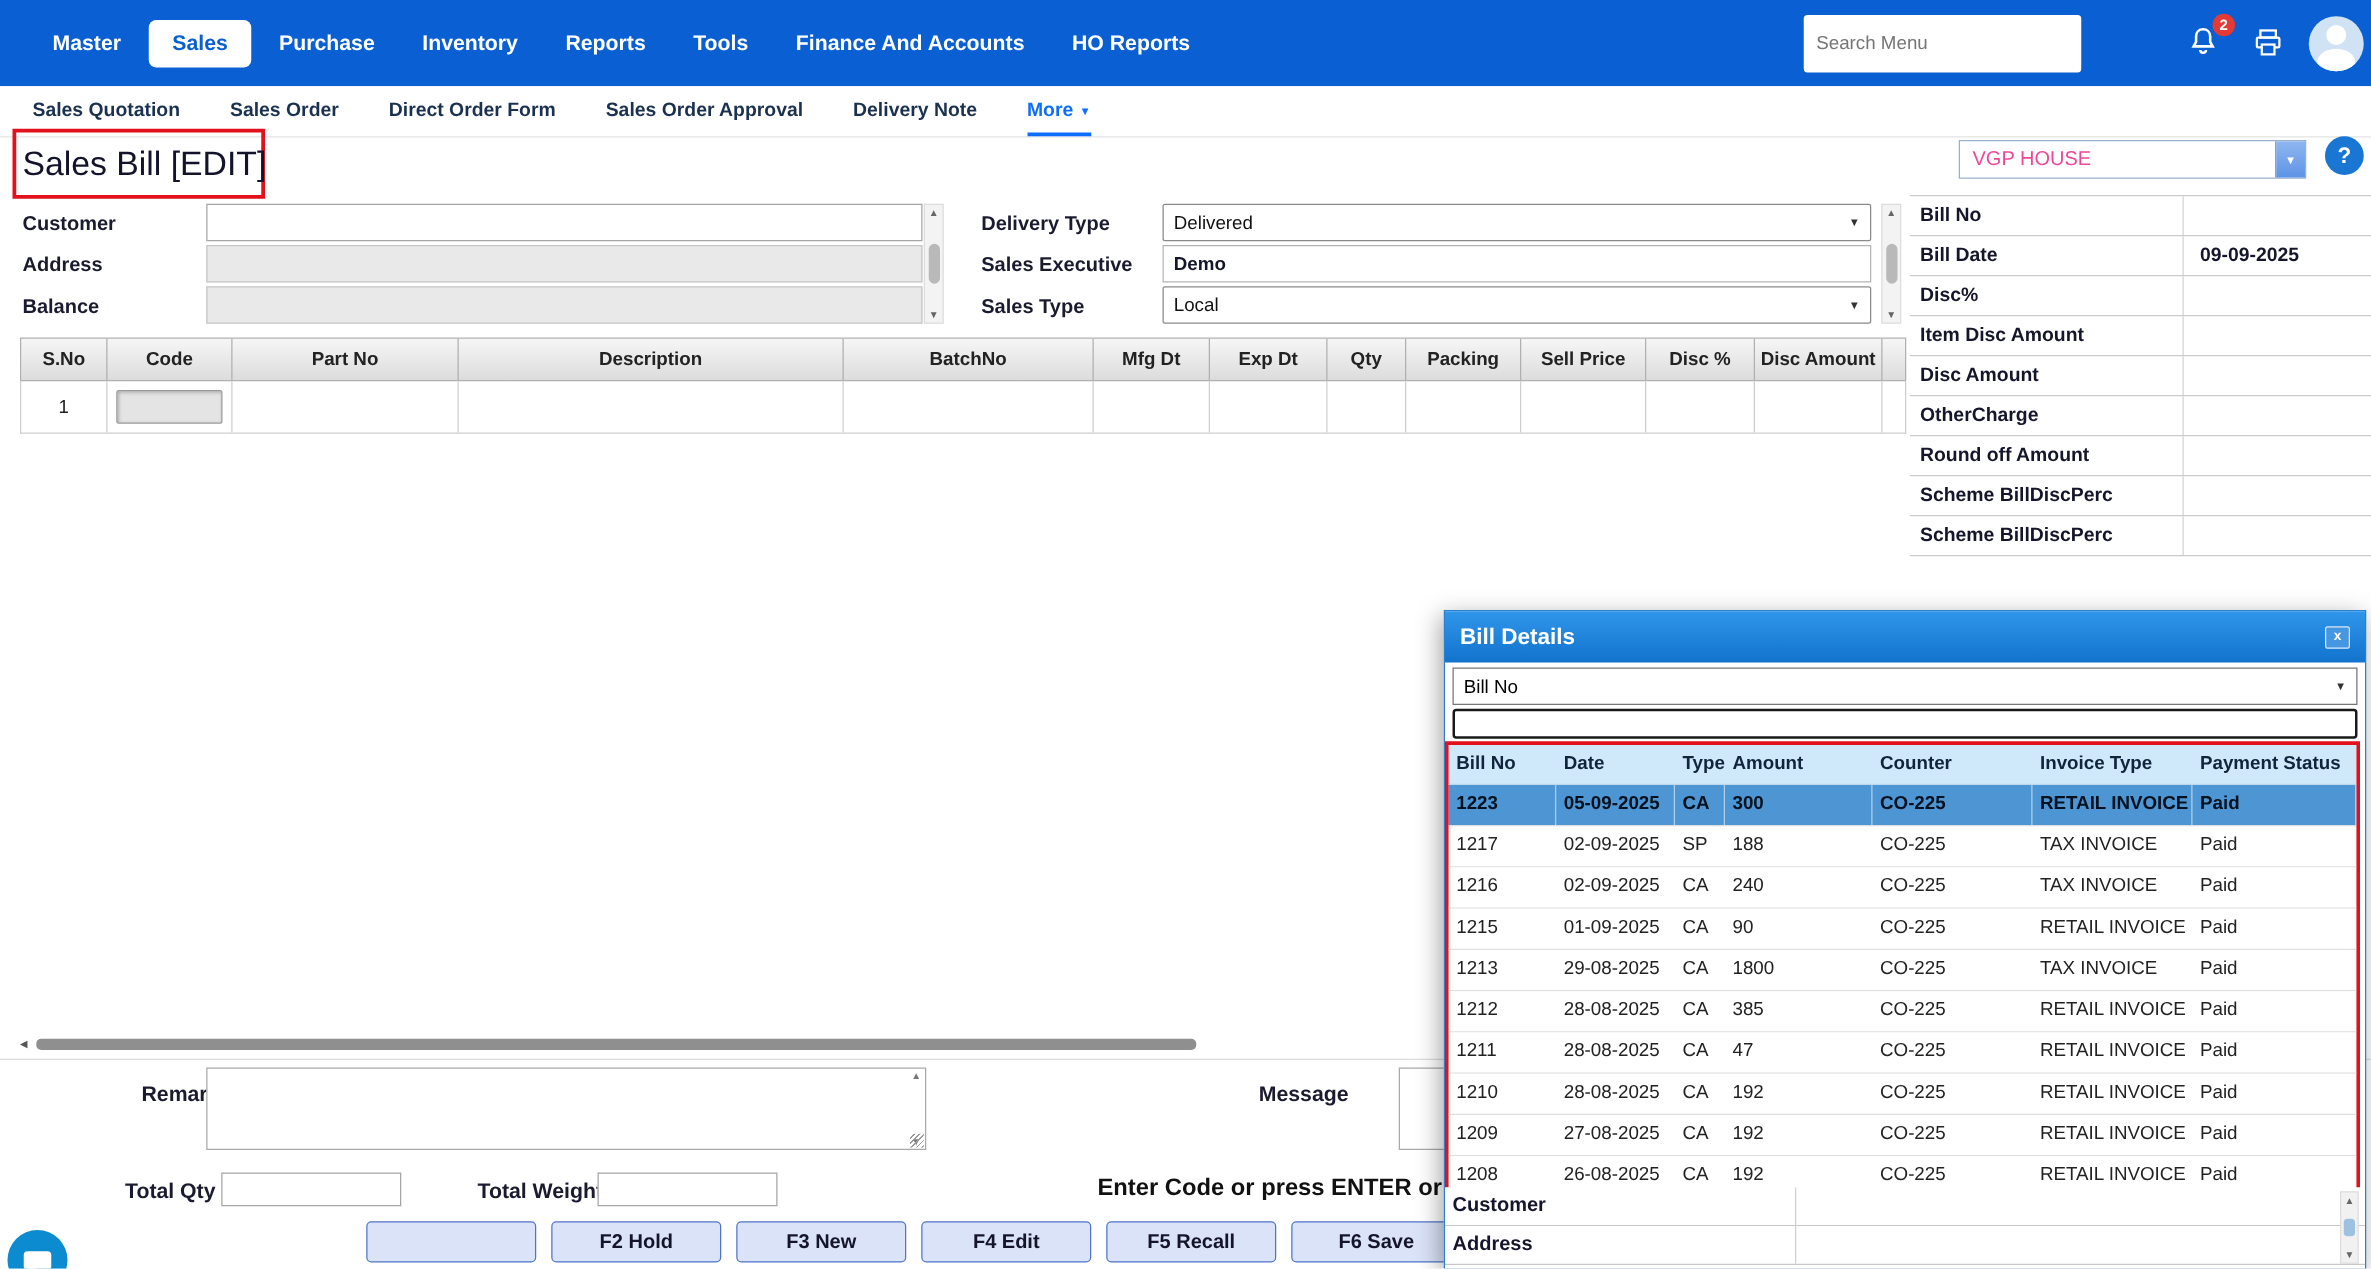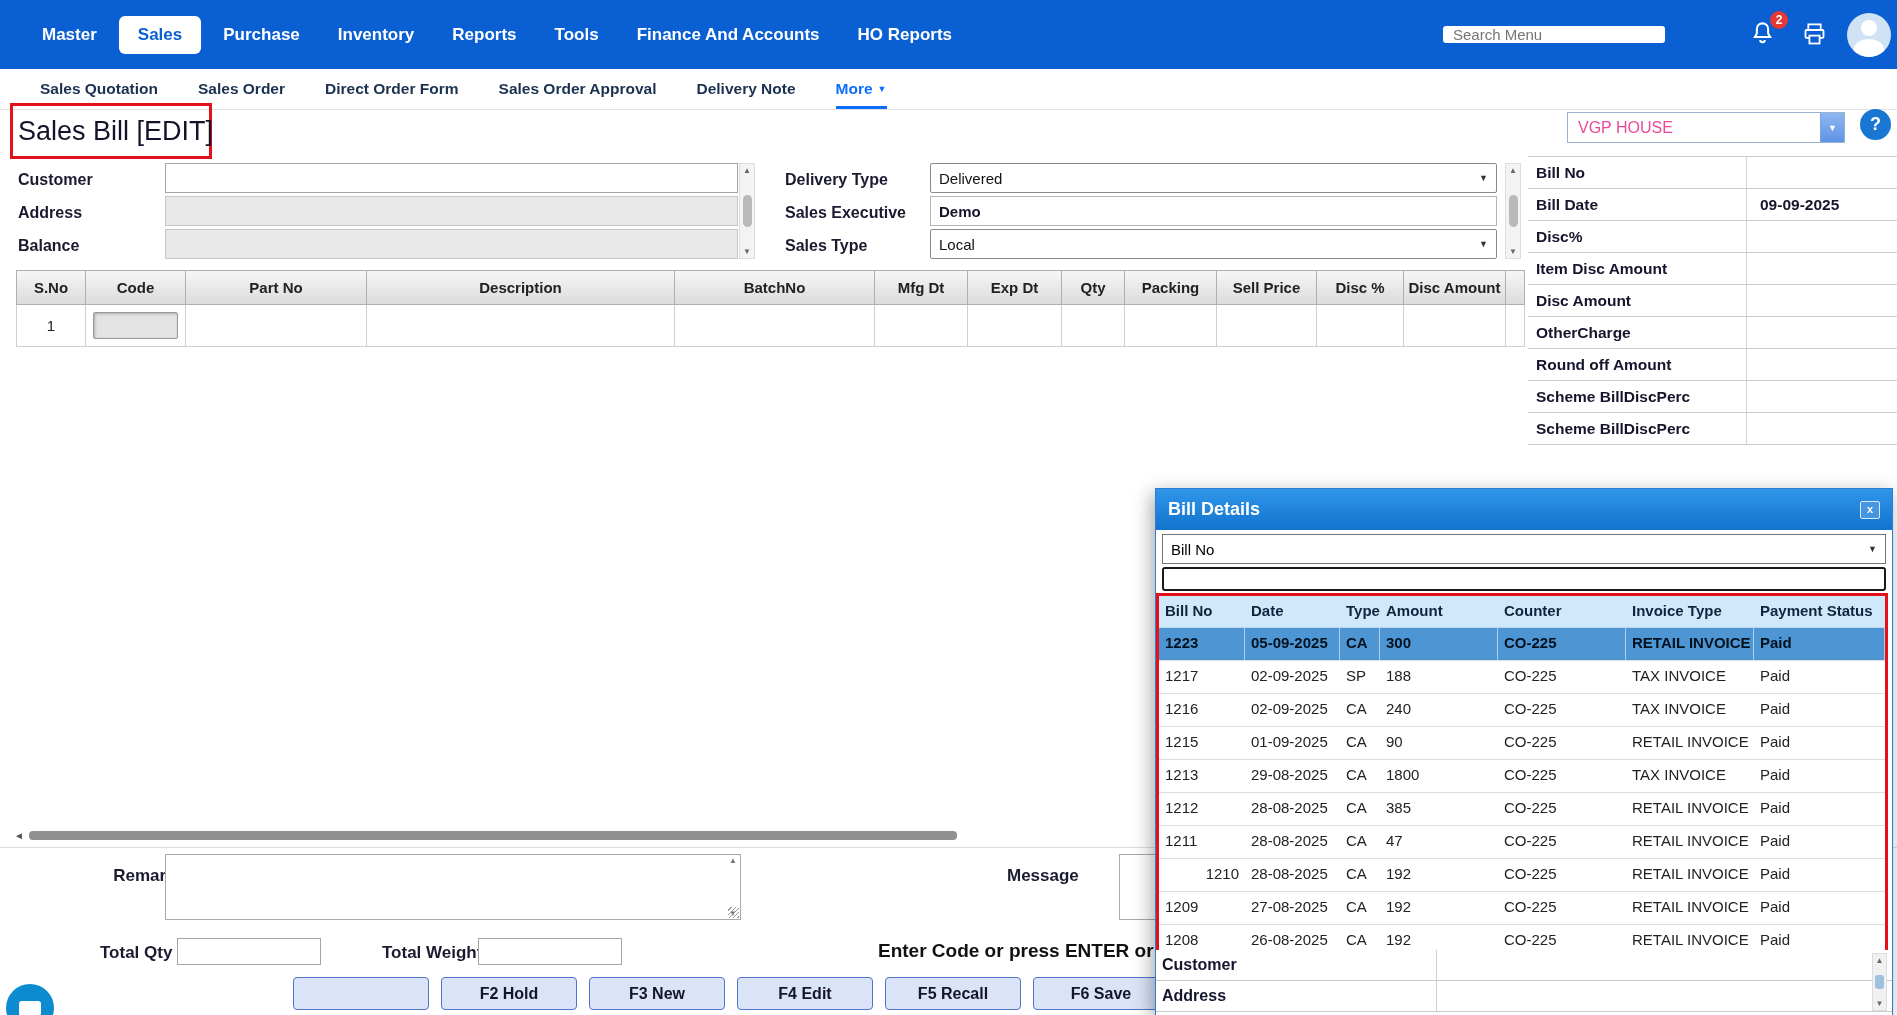--- a/index.html
+++ b/index.html
@@ -7,38 +7,38 @@
   body { font-family:"Liberation Sans", sans-serif; background:#fff; }
   .screen { position:relative; width:1897px; height:1015px; background:#fff; overflow:hidden; }
 
   
   .topnav { position:absolute; top:0; left:0; width:1897px; height:69px; background:#0a5fd3;
             display:flex; align-items:center; padding:0 0 0 26px; overflow:hidden; }
   .topnav-items { display:flex; align-items:center; gap:6px; }
   .nav-item { color:#fff; font-weight:bold; font-size:17px; padding:10px 16px; white-space:nowrap; cursor:pointer; }
   .nav-item.active { background:#fff; color:#0a5fd3; border-radius:6px; padding:9px 19px; }
   .topnav-right { margin-left:auto; display:flex; align-items:center; gap:24px; padding-right:6px; }
-  .search-box { width:222px; height:17px; border:none; border-radius:3px; padding:0 10px;
+  .search-box { width:222px; height:46px; border:none; border-radius:3px; padding:0 10px;
                 font-size:15px; color:#333; margin-right:60px; outline:none; font-family:inherit; }
   .bell-wrap { position:relative; width:28px; height:30px; cursor:pointer; }
   .badge { position:absolute; top:-9px; right:-11px; background:#e53935; color:#fff; font-size:12px;
            font-weight:bold; min-width:18px; height:18px; border-radius:9px; display:flex;
            align-items:center; justify-content:center; padding:0 4px; }
   .print-wrap { width:28px; height:28px; cursor:pointer; }
   .avatar { width:44px; height:44px; border-radius:50%; background:#cfe3f4; position:relative;
             overflow:hidden; margin-left:-6px; flex-shrink:0; }
   .avatar::before { content:""; position:absolute; top:7px; left:50%; transform:translateX(-50%);
             width:16px; height:16px; border-radius:50%; background:#fff; }
   .avatar::after { content:""; position:absolute; top:26px; left:50%; transform:translateX(-50%);
             width:30px; height:20px; border-radius:50% 50% 0 0; background:#fff; }
 
   
   .subnav { position:absolute; top:69px; left:0; width:1897px; height:41px; background:#fff;
             border-bottom:1px solid #e3e3e3; }
-  .subnav-items { display:flex; align-items:stretch; gap:40px; padding-left:40px; height:100%; }
+  .subnav-items { display:flex; align-items:stretch; gap:40px; padding-left:26px; height:100%; }
   .subnav-item { display:flex; align-items:center; font-size:15.5px; font-weight:bold; color:#1b3150;
             border-bottom:3px solid transparent; padding-top:3px; white-space:nowrap; cursor:pointer; }
   .subnav-item.active { color:#0d6efd; border-bottom-color:#0d6efd; }
   .subnav-item .caret { font-size:9px; margin-left:5px; }
 
   
   .title-annotation { position:absolute; left:10px; top:103px; width:202px; height:56px;
             border:3px solid #e3111c; display:flex; align-items:center; padding-left:5px; z-index:5; }
   .page-title { font-size:27px; font-weight:normal; color:#13132b; white-space:nowrap; }
   .location-combo { position:absolute; left:1567px; top:112px; width:278px; height:31px;
@@ -414,21 +414,21 @@
           <div class="pt-row">
             <div class="pt-cell" style="width: 86px;">1211</div>
             <div class="pt-cell" style="width: 95px;">28-08-2025</div>
             <div class="pt-cell" style="width: 40px;">CA</div>
             <div class="pt-cell" style="width: 118px;">47</div>
             <div class="pt-cell" style="width: 128px;">CO-225</div>
             <div class="pt-cell" style="width: 128px;">RETAIL INVOICE</div>
             <div class="pt-cell" style="width: 131px;">Paid</div>
           </div>
           <div class="pt-row">
-            <div class="pt-cell" style="width: 86px; text-align: right;">1210</div>
+            <div class="pt-cell" style="width: 86px;">1210</div>
             <div class="pt-cell" style="width: 95px;">28-08-2025</div>
             <div class="pt-cell" style="width: 40px;">CA</div>
             <div class="pt-cell" style="width: 118px;">192</div>
             <div class="pt-cell" style="width: 128px;">CO-225</div>
             <div class="pt-cell" style="width: 128px;">RETAIL INVOICE</div>
             <div class="pt-cell" style="width: 131px;">Paid</div>
           </div>
           <div class="pt-row">
             <div class="pt-cell" style="width: 86px;">1209</div>
             <div class="pt-cell" style="width: 95px;">27-08-2025</div>

